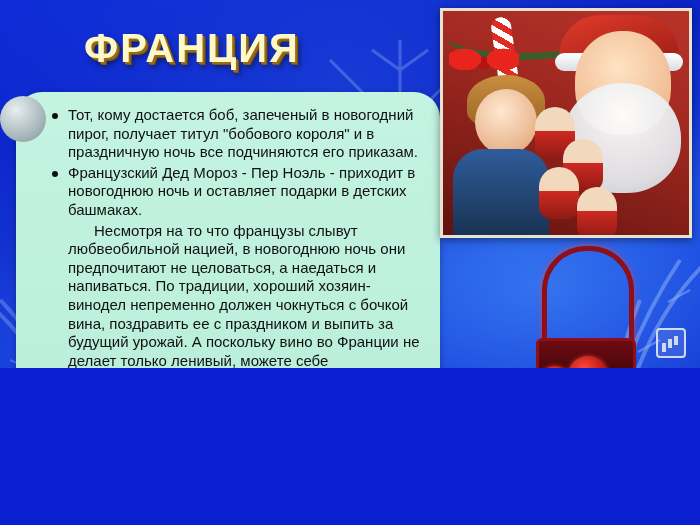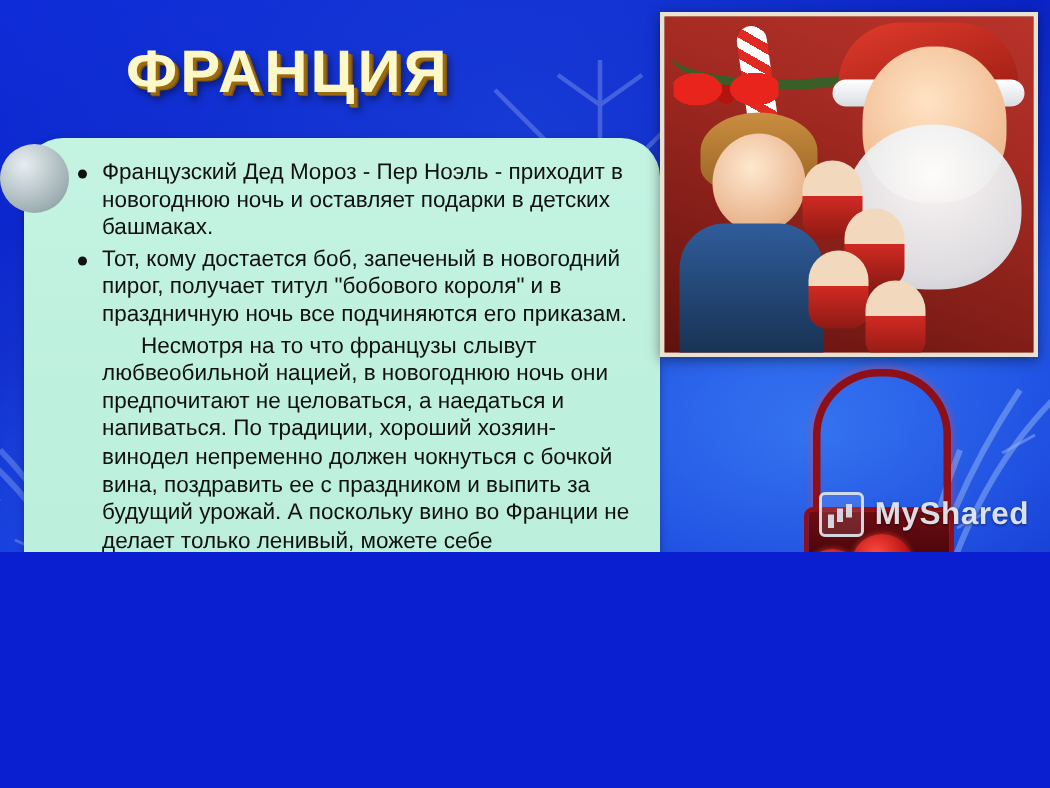--- a/index.html
+++ b/index.html
@@ -437,24 +437,24 @@
 
   <div class="title">ФРАНЦИЯ</div>
 
   <div class="panel"></div>
   <div class="panel-corner corner-tl"></div>
   <div class="panel-corner corner-bl"></div>
 
   <div class="panel-body">
     <ul class="bullets">
       <li>
-        <span>Французский Дед Мороз - Пер Ноэль - приходит в новогоднюю ночь и оставляет подарки в детских башмаках.</span>
+        <span>Тот, кому достается боб, запеченый в новогодний пирог, получает титул "бобового короля" и в праздничную ночь все подчиняются его приказам.</span>
       </li>
       <li>
-        <span>Тот, кому достается боб, запеченый в новогодний пирог, получает титул "бобового короля" и в праздничную ночь все подчиняются его приказам.</span>
+        <span>Французский Дед Мороз - Пер Ноэль - приходит в новогоднюю ночь и оставляет подарки в детских башмаках.</span>
       </li>
       <li class="nobullet indent">
         <span>Несмотря на то что французы слывут любвеобильной нацией, в новогоднюю ночь они предпочитают не целоваться, а наедаться и напиваться. По традиции, хороший хозяин-винодел непременно должен чокнуться с бочкой вина, поздравить ее с праздником и выпить за будущий урожай. А поскольку вино во Франции не делает только ленивый, можете  себе представить, какое у них там веселье.</span>
       </li>
     </ul>
   </div>
 
   <div class="photo">
     <div class="photo-bg"></div>
     <div class="heart-garland"></div>
@@ -483,16 +483,15 @@
       <div class="rose r2"></div>
       <div class="rose r3"></div>
       <div class="rose r4"></div>
     </div>
     <div class="stem"></div>
     <div class="basket-base"></div>
   </div>
 
   <div class="watermark">
     <div class="wm-icon"></div>
-    <div class="wm-text">MyShared</div>
   </div>
 
 </div>
 
 </body></html>

